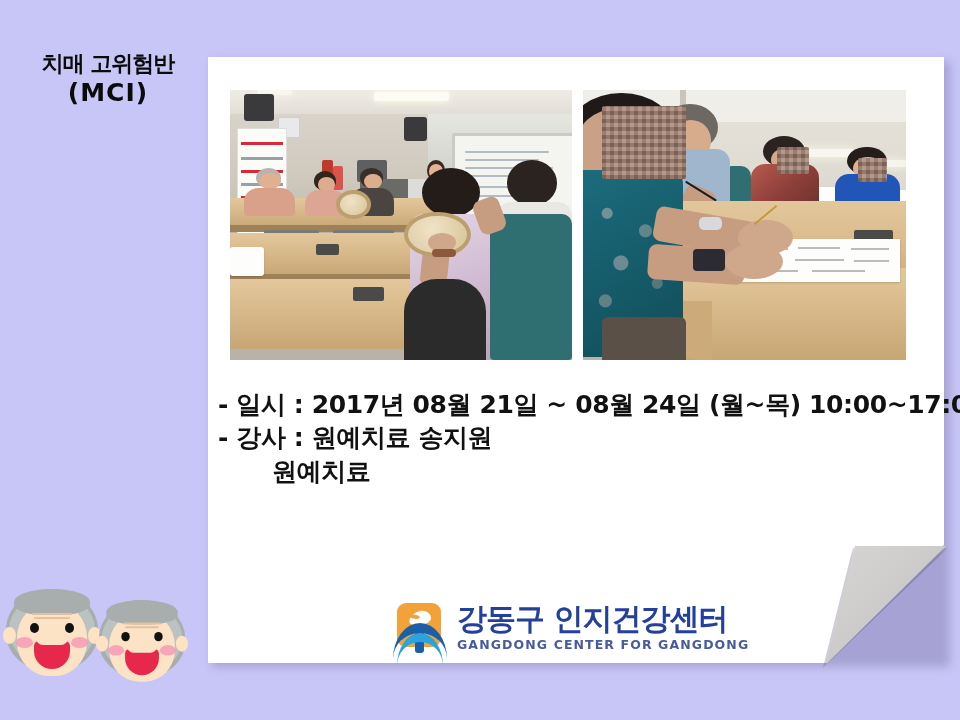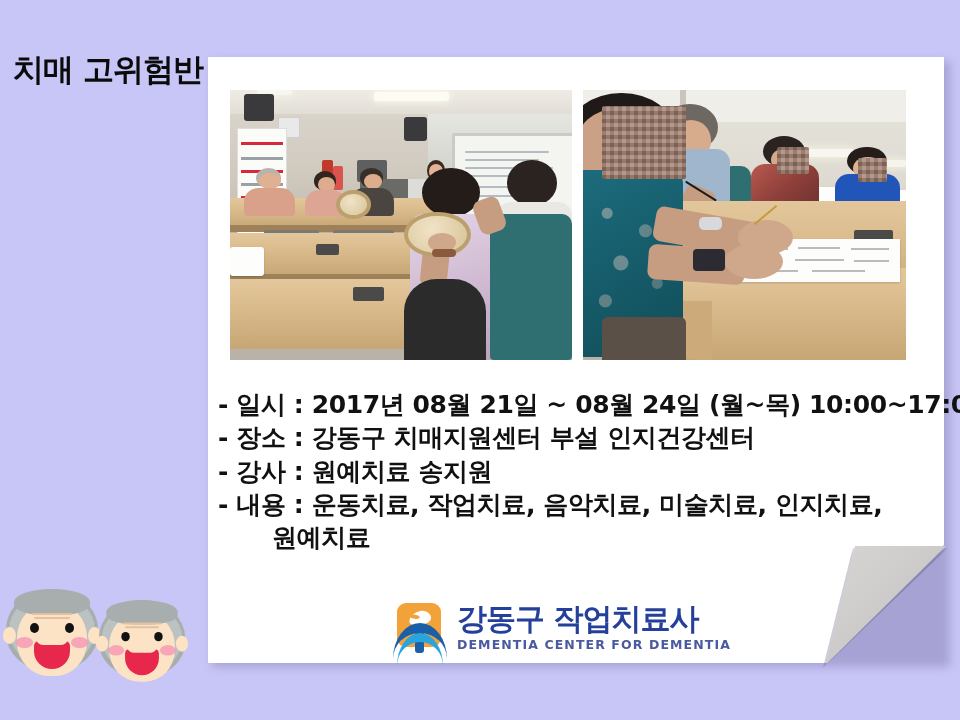--- a/index.html
+++ b/index.html
@@ -12,21 +12,21 @@
     position:relative;
   }
   .slide{position:absolute;inset:0;}
 
   
   .title-block{
     position:absolute;left:8px;top:52px;width:200px;
     text-align:center;color:#0b0b0b;line-height:1.12;
     font-weight:bold;letter-spacing:-1px;
   }
-  .title-main{font-size:31px;display:block;}
+  .title-main{font-size:22px;display:block;}
   .title-sub{font-size:25px;display:block;margin-top:2px;letter-spacing:1px;}
 
   
   .card-shadow{
     position:absolute;left:212px;top:61px;width:738px;height:606px;
     background:rgba(70,60,110,.26);
     filter:blur(5px);
     border-radius:2px;
   }
   .card{
@@ -147,20 +147,21 @@
            border-radius:6px 6px 22px 22px;}
   .g-mouth:before{content:"";position:absolute;left:2px;top:-3px;width:32px;height:7px;background:#fde3c6;border-radius:0 0 10px 10px;}
 </style>
 </head>
 <body>
 
 <div class="slide">
 
   <div class="title-block">
     <span class="title-main">치매 고위험반</span>
+    <span class="title-sub">(MCI)</span>
   </div>
 
   <div class="card-shadow"></div>
   <div class="card"></div>
   <div class="card-fold-shadow"></div>
   <div class="card-fold"></div>
 
   <div class="photos">
 
     <div class="photo photo-a">
@@ -329,37 +330,35 @@
       <div class="hand" style="left:44%;top:57%;width:18%;height:13%;"></div>
       <div class="bracelet" style="left:34%;top:59%;width:10%;height:8%;"></div>
       <div class="bracelet" style="left:36%;top:47%;width:7%;height:5%;background:#d9d9dd;border-radius:5px;"></div>
       <div style="position:absolute;left:52%;top:46%;width:9%;height:2px;background:#c49a3a;transform:rotate(-40deg);"></div>
       <div class="chair" style="left:6%;top:84%;width:26%;height:18%;background:#5a5048;border-radius:6px;"></div>
     </div>
   </div>
 
   <div class="body-text">
     <div class="ln">- 일시 : 2017년 08월 21일 ~ 08월 24일 (월~목) 10:00~17:00</div>
-    <div class="ln">- 장소 : 강동구 치매지원센터 부설 인지건강센터</div>
     <div class="ln">- 강사 : 원예치료 송지원</div>
-    <div class="ln">- 내용 : 운동치료, 작업치료, 음악치료, 미술치료, 인지치료,</div>
     <div class="ln indent">원예치료</div>
   </div>
 
   <div class="footer">
     <div class="mark">
       <div class="mark-sq"></div>
       <div class="mark-bird"></div>
       <div class="mark-arc1"></div>
       <div class="mark-leg"></div>
       <div class="mark-arc2"></div>
     </div>
     <div class="logo-text">
-      <span class="logo-ko">강동구 작업치료사</span>
-      <span class="logo-en">DEMENTIA CENTER FOR DEMENTIA</span>
+      <span class="logo-ko">강동구 인지건강센터</span>
+      <span class="logo-en">GANGDONG CENTER FOR GANGDONG</span>
     </div>
   </div>
 
   <div class="grannies">
     <div class="granny g1">
       <div class="g-hair"></div>
         <div class="g-hair2"></div>
       <div class="g-ear l"></div>
         <div class="g-ear r"></div>
       <div class="g-face"></div>

